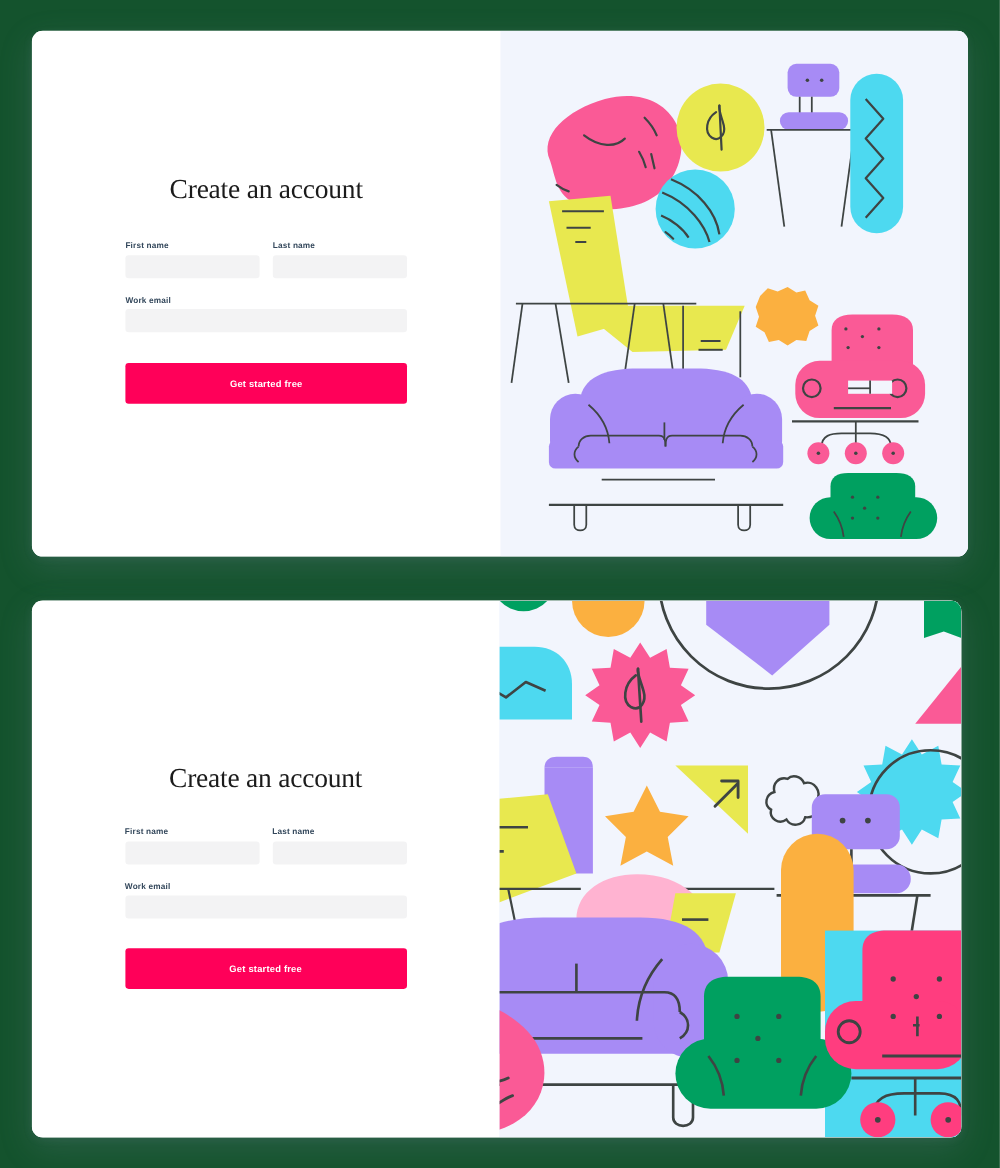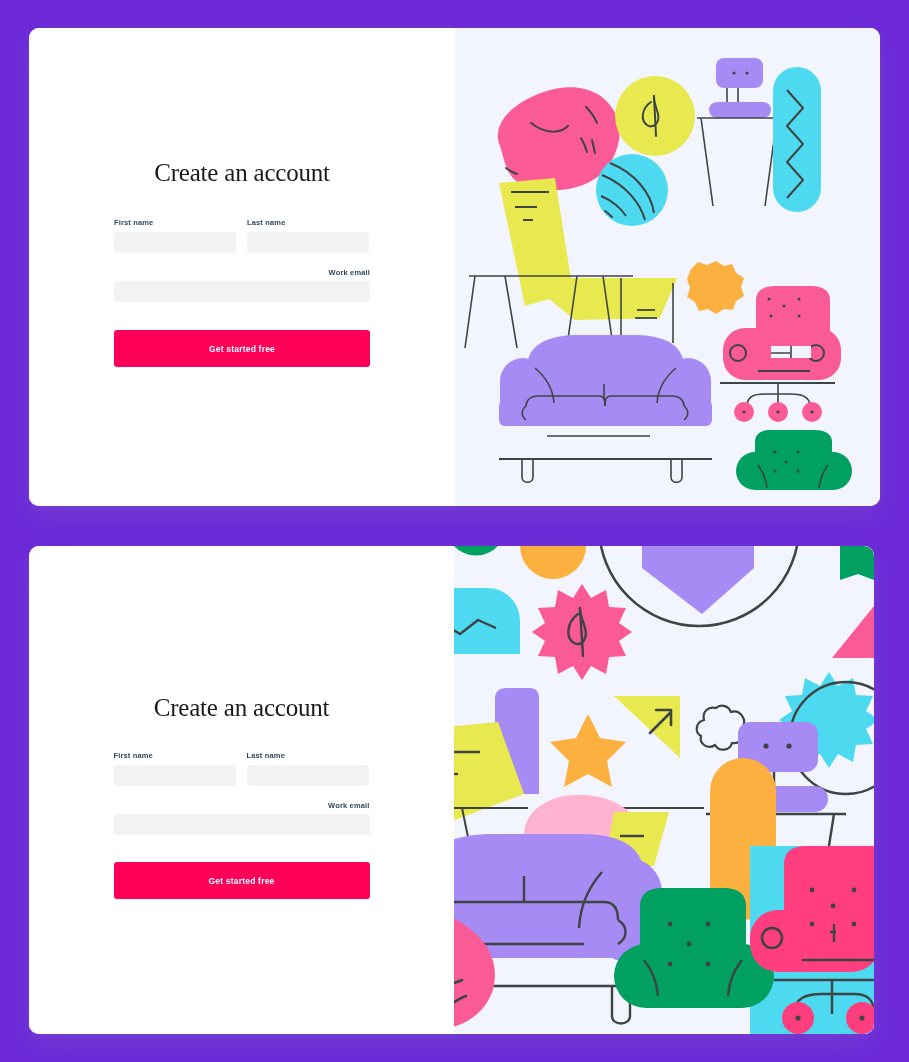--- a/index.html
+++ b/index.html
@@ -2,21 +2,21 @@
 <html><head>
 <meta charset="utf-8">
 <style>
   html,body{margin:0;padding:0;}
   body{
     width:909px;height:1062px;
     background:#ffffff;
     font-family:"Liberation Sans", sans-serif;
     overflow:hidden;
   }
-  .page{position:relative;width:909px;height:1062px;background:#6d28d9;}
+  .page{position:relative;width:909px;height:1062px;background:#14532d;}
 
   
   .card{
     position:absolute;
     background:#ffffff;
     border-radius:10px;
     overflow:hidden;
     box-shadow:0 10px 30px rgba(140,150,175,0.18), 0 2px 8px rgba(140,150,175,0.10);
     display:flex;
   }
@@ -48,24 +48,24 @@
     font-size:25px;
     font-weight:400;
     color:#1b1b1b;
     text-align:center;
     letter-spacing:-0.2px;
     margin:0 0 32px 0;
   }
   #card-2 .heading{font-size:25px;margin-bottom:30px;}
 
   .fields{width:256px;margin:0 auto;}
-  .row{display:flex;gap:11px;}
+  .row{display:flex;gap:11px;justify-content:space-between;}
   .field{display:flex;flex-direction:column;}
   .field.half{width:122px;flex:0 0 122px;}
-  .field.full{width:100%;margin-top:16px;align-items:flex-end;}
+  .field.full{width:100%;margin-top:16px;}
   .label{
     font-size:7.5px;
     font-weight:bold;
     color:#33475b;
     letter-spacing:0.15px;
     margin-bottom:5px;
     line-height:1;
   }
   .input{
     height:21px;

